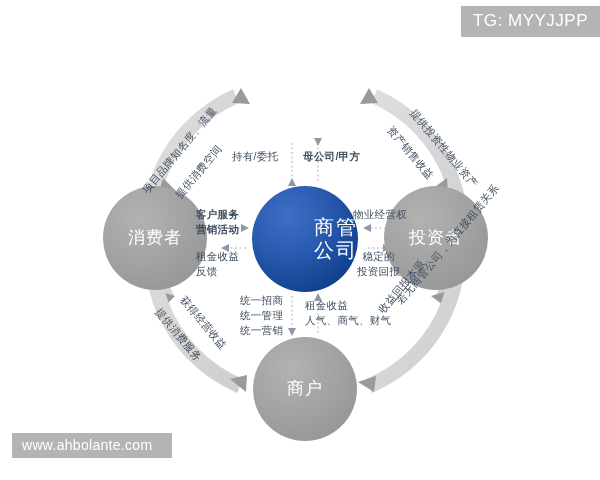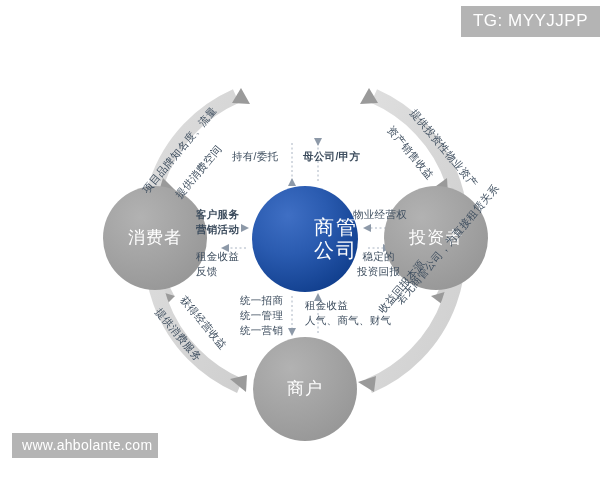--- a/index.html
+++ b/index.html
@@ -67,21 +67,21 @@
   #tg-badge{
     position:absolute;right:0;top:6px;
     background:#b4b4b4;color:#ffffff;
     font-size:17px;letter-spacing:.5px;
     padding:5px 12px 6px 12px;
   }
   #site-badge{
     position:absolute;left:12px;bottom:22px;
     background:#b4b4b4;color:#ffffff;
     font-size:14px;letter-spacing:.3px;
-    padding:4px 6px 5px 10px;
+    padding:4px 20px 5px 10px;
     text-align:right;
   }
   #faint-wm{
     position:absolute;left:374px;top:409px;
     color:#e4e4e4;font-size:10px;letter-spacing:1px;white-space:nowrap;
   }
 </style>
 </head>
 <body>
 

